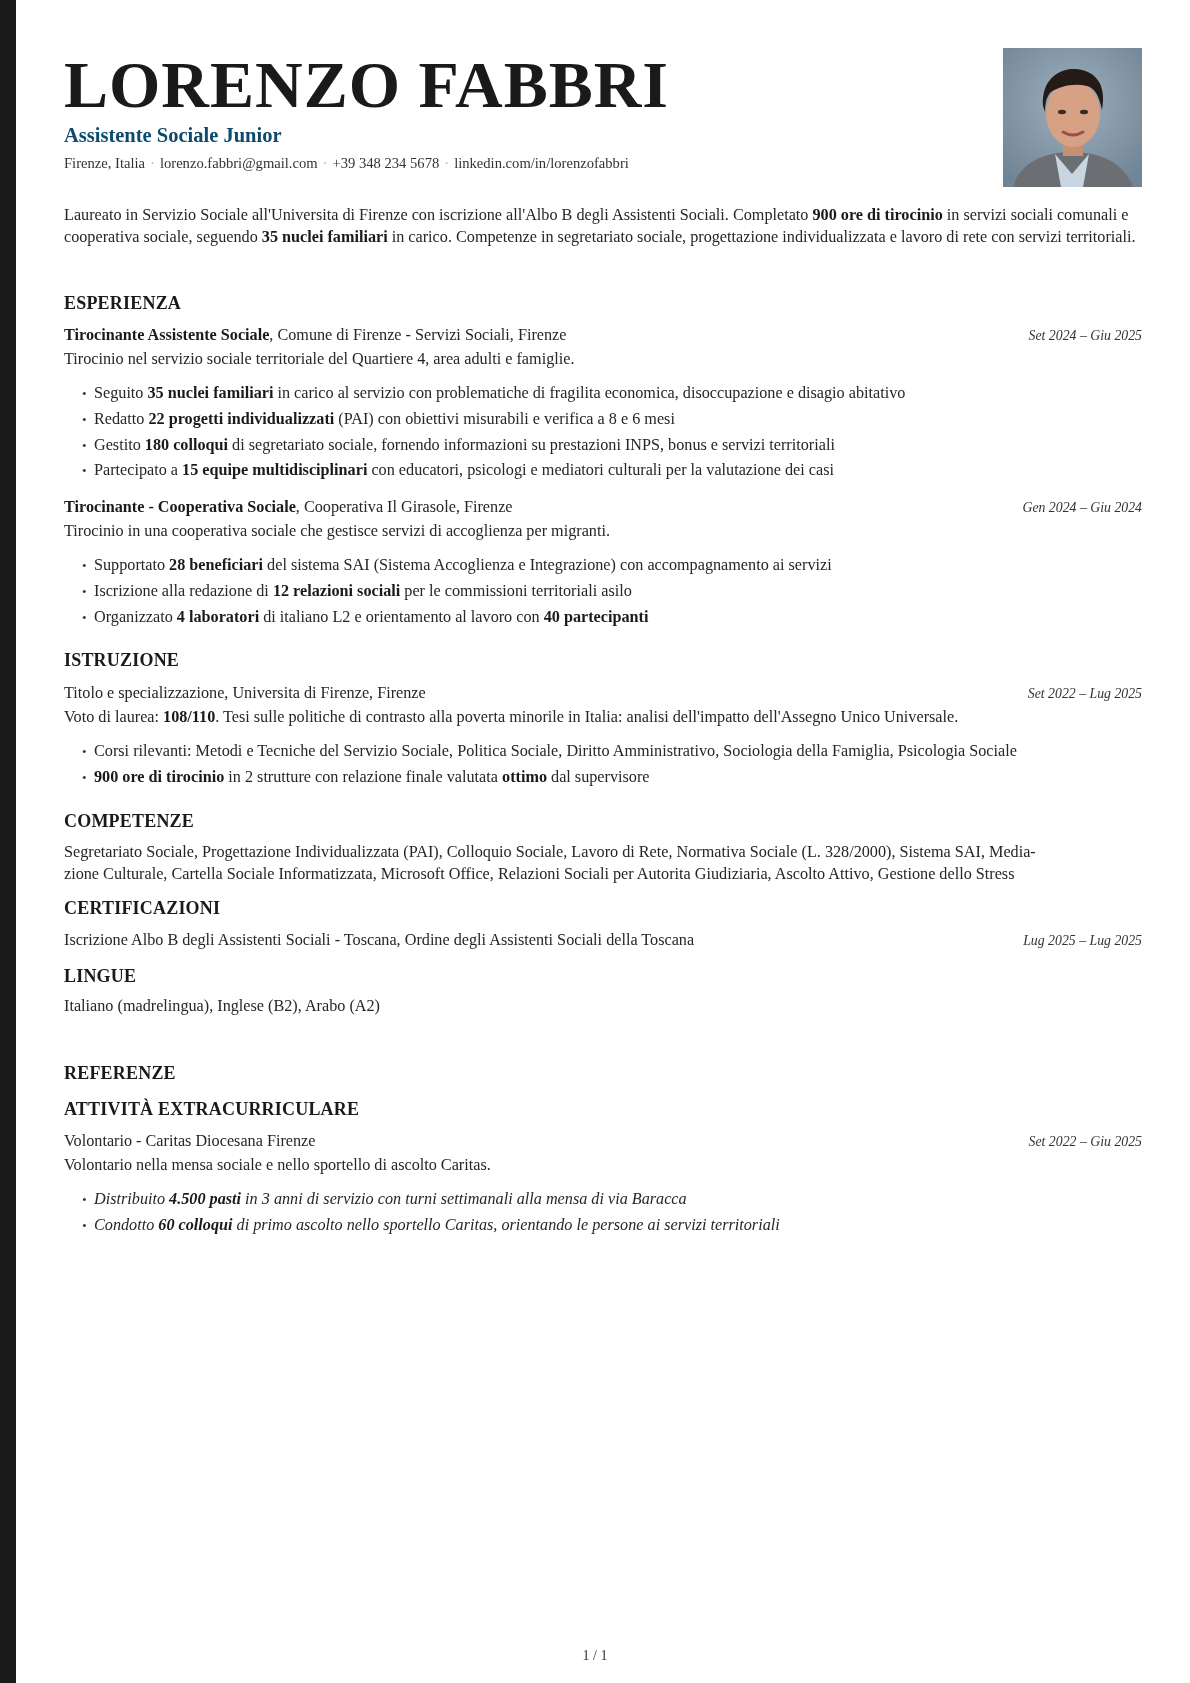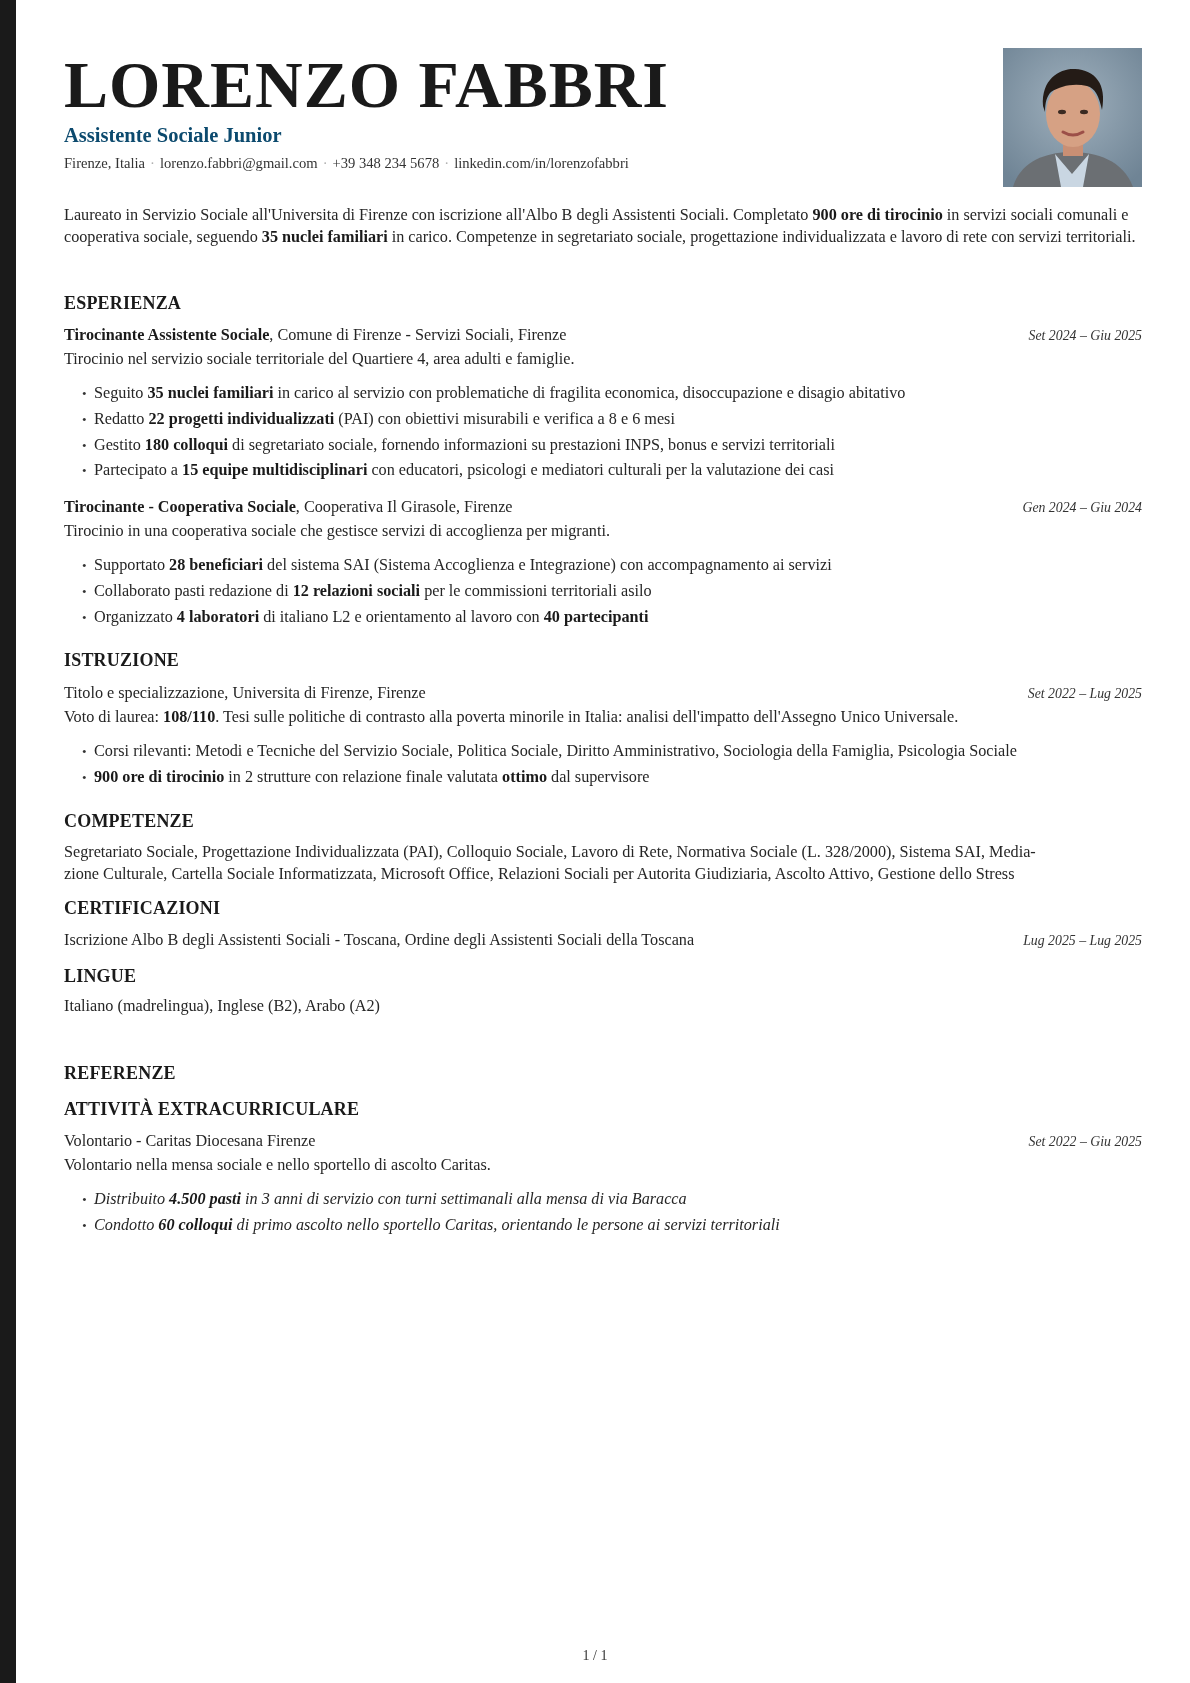--- a/index.html
+++ b/index.html
@@ -78,21 +78,21 @@
     <li><span>Partecipato a </span><b>15 equipe multidisciplinari</b><span> con educatori, psicologi e mediatori culturali per la valutazione dei casi</span></li>
   </ul>
 
   <div class="row" style="top:497px;">
     <b>Tirocinante - Cooperativa Sociale</b><span>, Cooperativa Il Girasole, Firenze</span>
     <span class="date" style="top:0;">Gen 2024 – Giu 2024</span>
   </div>
   <div class="row" style="top:521px;">Tirocinio in una cooperativa sociale che gestisce servizi di accoglienza per migranti.</div>
   <ul class="bullets" style="top:553px;">
     <li><span>Supportato </span><b>28 beneficiari</b><span> del sistema SAI (Sistema Accoglienza e Integrazione) con accompagnamento ai servizi</span></li>
-    <li><span>Collaborato pasti redazione di </span><b>12 relazioni sociali</b><span> per le commissioni territoriali asilo</span></li>
+    <li><span>Iscrizione alla redazione di </span><b>12 relazioni sociali</b><span> per le commissioni territoriali asilo</span></li>
     <li><span>Organizzato </span><b>4 laboratori</b><span> di italiano L2 e orientamento al lavoro con </span><b>40 partecipanti</b></li>
   </ul>
 
   <div class="sec-head" style="top:650px;">ISTRUZIONE</div>
   <div class="row" style="top:683px;">
     <span>Titolo e specializzazione, Universita di Firenze, Firenze</span>
     <span class="date" style="top:0;">Set 2022 – Lug 2025</span>
   </div>
   <div class="row" style="top:707px;">
     <span>Voto di laurea: </span><b>108/110</b><span>. Tesi sulle politiche di contrasto alla poverta minorile in Italia: analisi dell'impatto dell'Assegno Unico Universale.</span>

